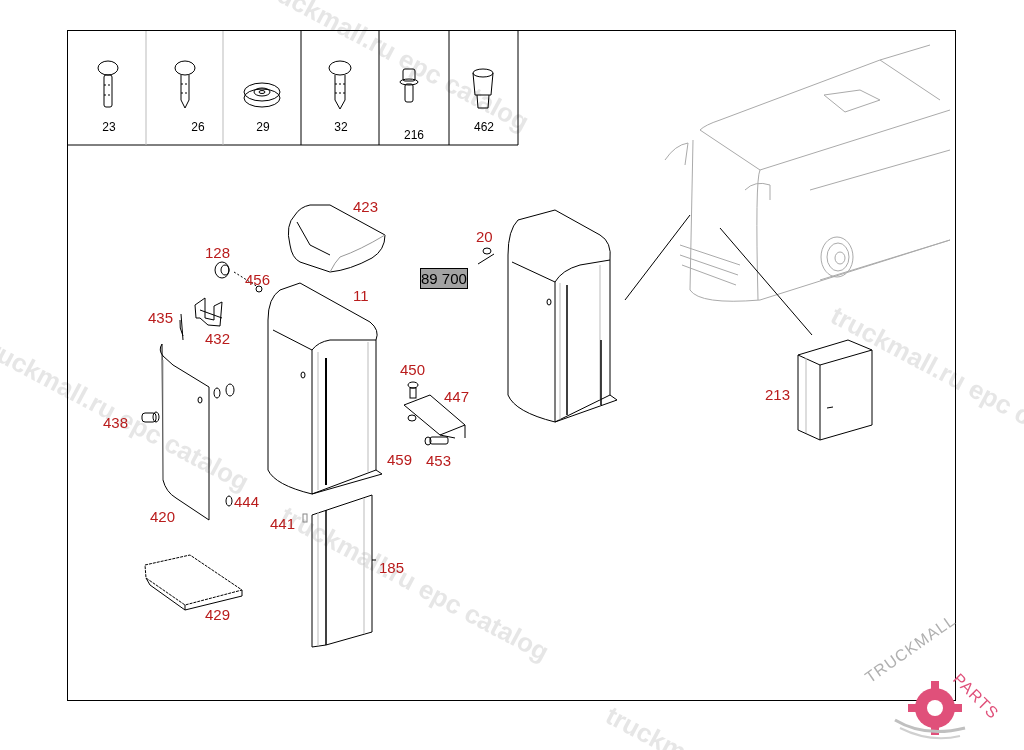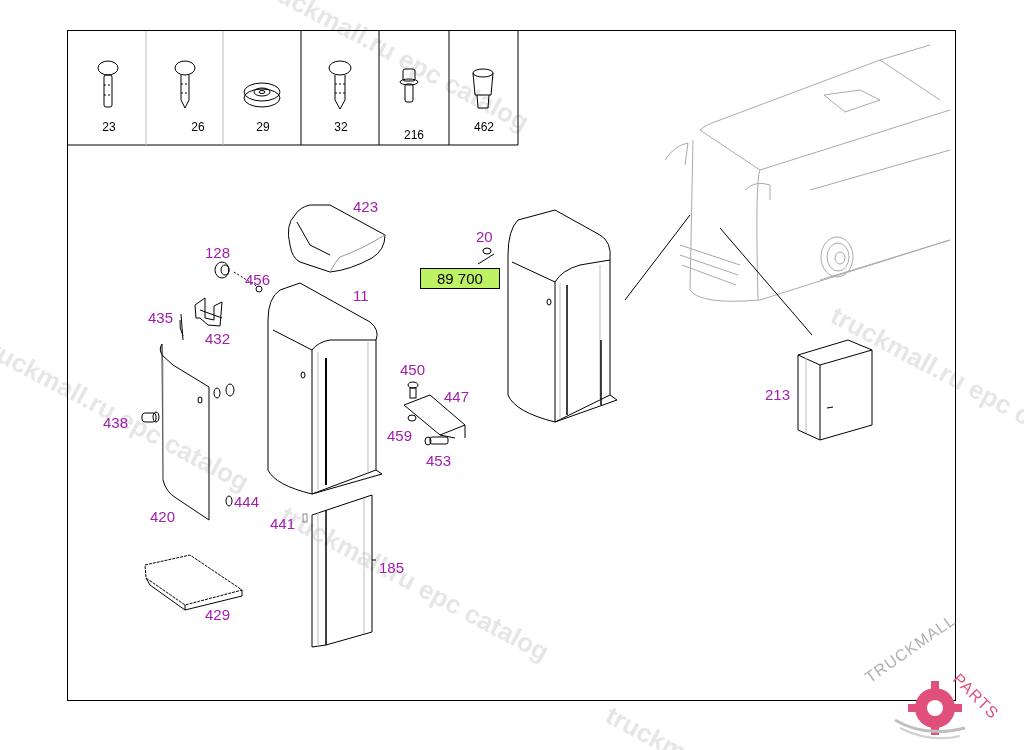--- a/index.html
+++ b/index.html
@@ -1,20 +1,20 @@
 <!DOCTYPE html>
 <html><head>
 <meta charset="utf-8">
 <style>
   html, body { margin:0; padding:0; background:#ffffff; }
   body { width:1024px; height:750px; position:relative; overflow:hidden; font-family:"Liberation Sans", sans-serif; }
   #canvas { position:absolute; left:0; top:0; width:1024px; height:750px; }
   .frame { position:absolute; left:67px; top:30px; width:889px; height:671px; border:1.5px solid #000; box-sizing:border-box; }
-  .lbl { position:absolute; font-size:15px; color:#a21caf; line-height:1; white-space:nowrap; }
-  .boxlbl { position:absolute; font-size:15px; color:#000; border:1px solid #000; padding:2px 16px; line-height:1; background:#bef264; }
+  .lbl { position:absolute; font-size:15px; color:#b91c1c; line-height:1; white-space:nowrap; }
+  .boxlbl { position:absolute; font-size:15px; color:#000; border:1px solid #000; padding:2px 0; line-height:1; background:#a3a3a3; }
   .hdr-num { position:absolute; font-size:12px; color:#000; text-align:center; width:78px; line-height:1; }
   .wm { position:absolute; font-size:26px; font-weight:bold; color:rgba(200,200,200,0.45); white-space:nowrap; transform-origin:left top; pointer-events:none; }
   .logo-text { position:absolute; font-size:16px; letter-spacing:1px; }
 </style>
 </head>
 <body>
 
 <div id="canvas">
 
   <div class="wm" style="left:270px; top:-30px; transform:rotate(28deg);">truckmall.ru epc catalog</div>
@@ -239,21 +239,21 @@
   <div class="lbl" style="left:148px; top:310px;">435</div>
   <div class="lbl" style="left:205px; top:331px;">432</div>
   <div class="lbl" style="left:103px; top:415px;">438</div>
   <div class="lbl" style="left:150px; top:509px;">420</div>
   <div class="lbl" style="left:234px; top:494px;">444</div>
   <div class="lbl" style="left:270px; top:516px;">441</div>
   <div class="lbl" style="left:379px; top:560px;">185</div>
   <div class="lbl" style="left:205px; top:607px;">429</div>
   <div class="lbl" style="left:400px; top:362px;">450</div>
   <div class="lbl" style="left:444px; top:389px;">447</div>
-  <div class="lbl" style="left:387px; top:428px;">459</div>
+  <div class="lbl" style="left:387px; top:452px;">459</div>
   <div class="lbl" style="left:426px; top:453px;">453</div>
   <div class="lbl" style="left:476px; top:229px;">20</div>
   <div class="lbl" style="left:765px; top:387px;">213</div>
 
   <div class="boxlbl" style="left:420px; top:268px;">89 700</div>
 
   <div class="logo-text" style="left:862px; top:672px; color:#b0b0b0; transform:rotate(-35deg); transform-origin:left top;">TRUCKMALL</div>
   <div class="logo-text" style="left:962px; top:670px; color:#e0507a; transform:rotate(45deg); transform-origin:left top;">PARTS</div>
 
 </div>

